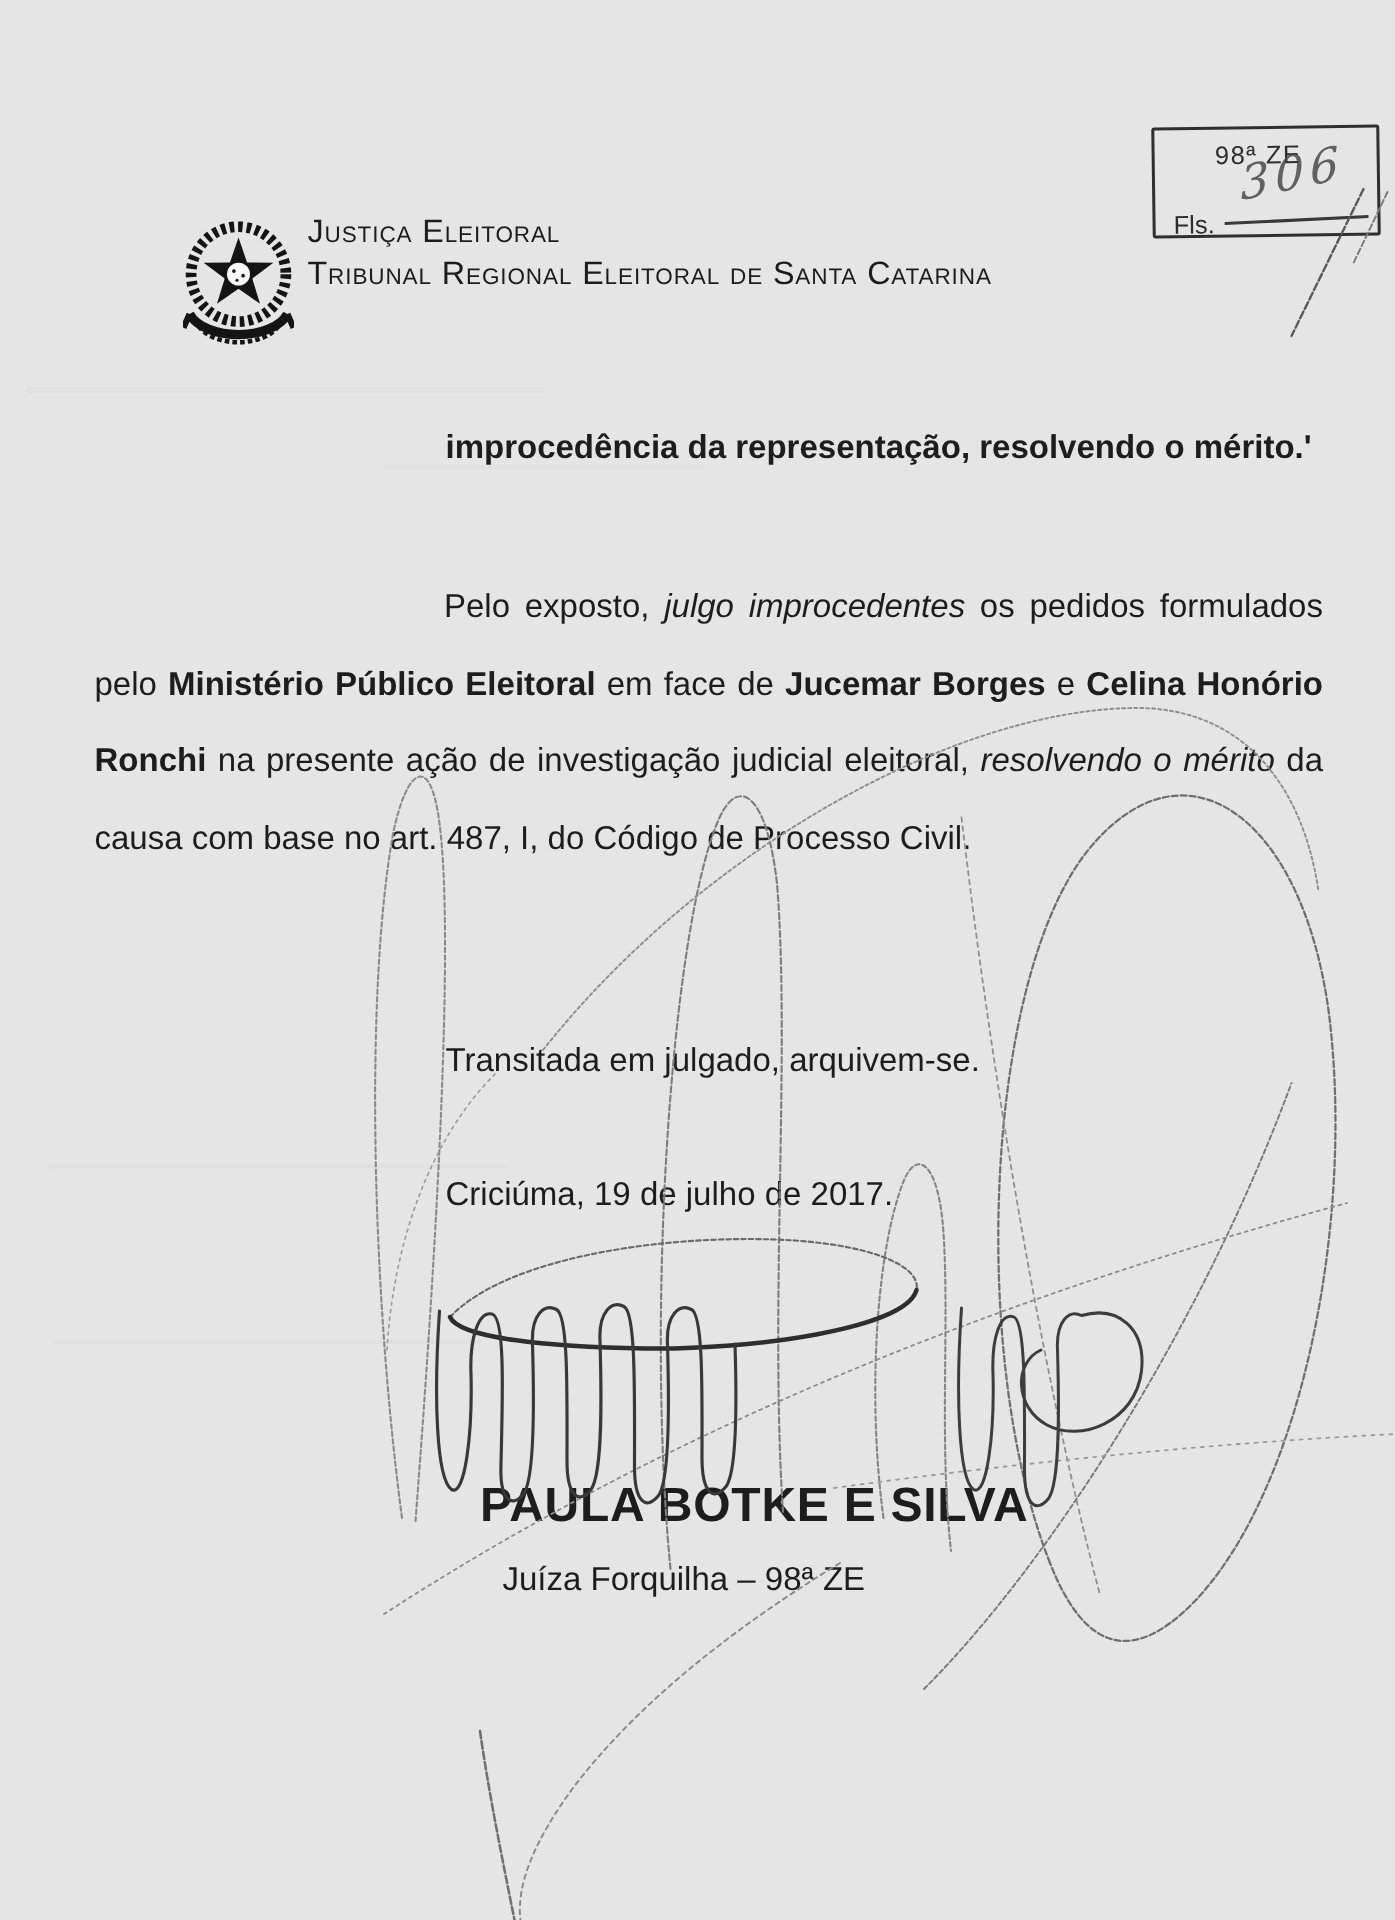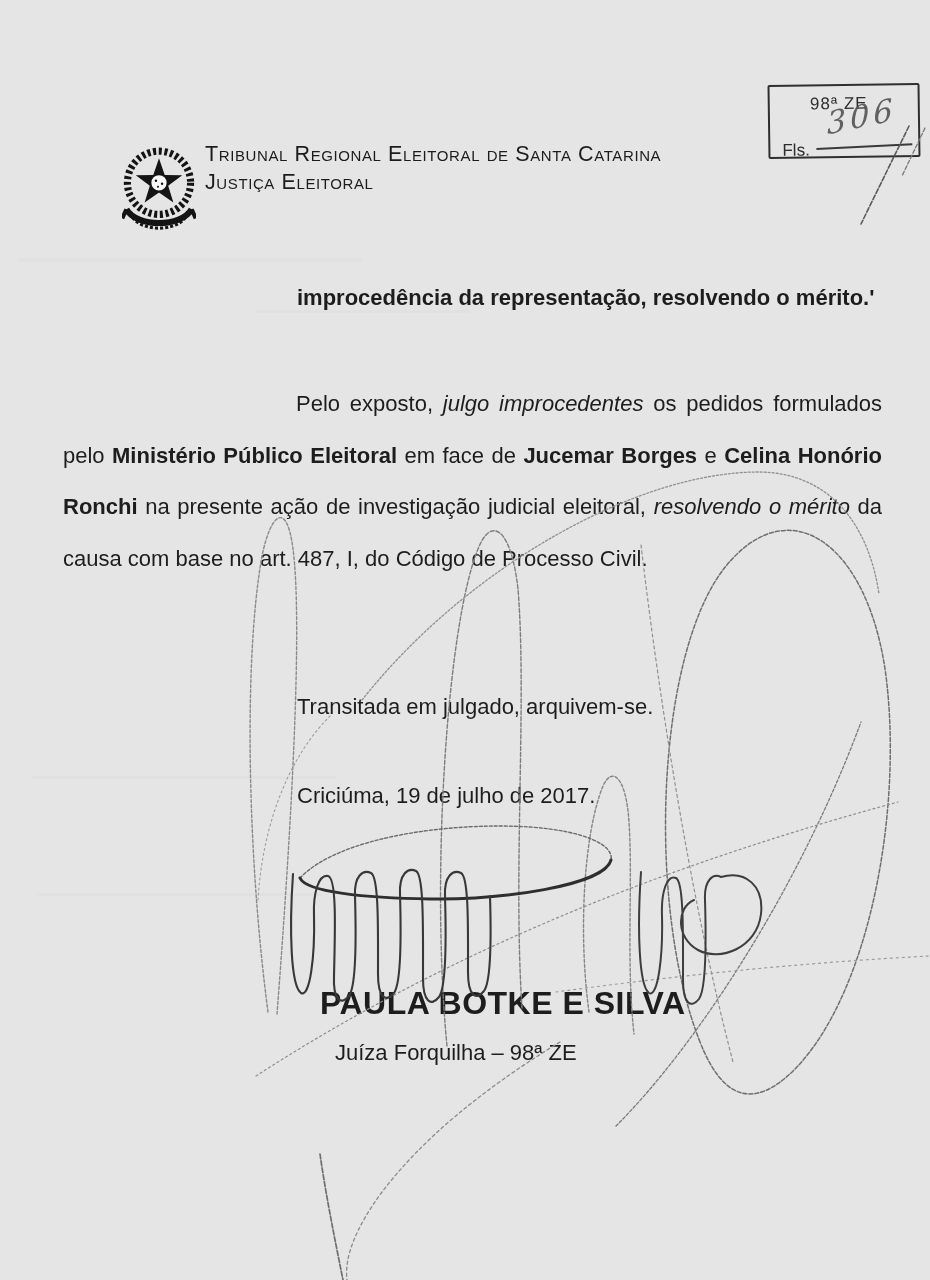--- a/index.html
+++ b/index.html
@@ -82,22 +82,22 @@
     <circle cx="36" cy="40" r="8.5" fill="#f7f7f5" stroke="#141414" stroke-width="2"></circle>
     <circle cx="33" cy="38" r="1.2" fill="#141414"></circle>
     <circle cx="39" cy="41" r="1.2" fill="#141414"></circle>
     <circle cx="35" cy="44" r="1" fill="#141414"></circle>
     <path d="M4,66 C14,84 58,84 68,66" fill="none" stroke="#141414" stroke-width="6"></path>
     <path d="M4,66 L0,75 M68,66 L72,75" stroke="#141414" stroke-width="4"></path>
     <path d="M10,74 C20,88 52,88 62,74" fill="none" stroke="#141414" stroke-width="3" stroke-dasharray="3 2"></path>
   </svg>
 
   <div class="hdr">
+    <div>Justiça Eleitoral</div>
     <div>Tribunal Regional Eleitoral de Santa Catarina</div>
-    <div>Justiça Eleitoral</div>
   </div>
 
   <div class="streak s1"></div>
   <div class="streak s2"></div>
   <div class="streak s3"></div>
   <div class="streak s4"></div>
 
   <div class="txt quote"><span class="seg-bold">improcedência da representação, resolvendo o mérito.</span><span class="seg-plain">'</span></div>
   <div class="txt mainpar"><span class="seg-plain">Pelo exposto, </span><span class="seg-italic-underline">julgo improcedentes</span><span class="seg-plain"> os pedidos formulados pelo </span><span class="seg-bold">Ministério Público Eleitoral</span><span class="seg-plain"> em face de </span><span class="seg-bold">Jucemar Borges</span><span class="seg-plain"> e </span><span class="seg-bold">Celina Honório Ronchi</span><span class="seg-plain"> na presente ação de investigação judicial eleitoral, </span><span class="seg-italic-underline">resolvendo o mérito</span><span class="seg-plain"> da causa com base no art. 487, I, do Código de Processo Civil.</span></div>
   <div class="txt line-tra">Transitada em julgado, arquivem-se.</div>

